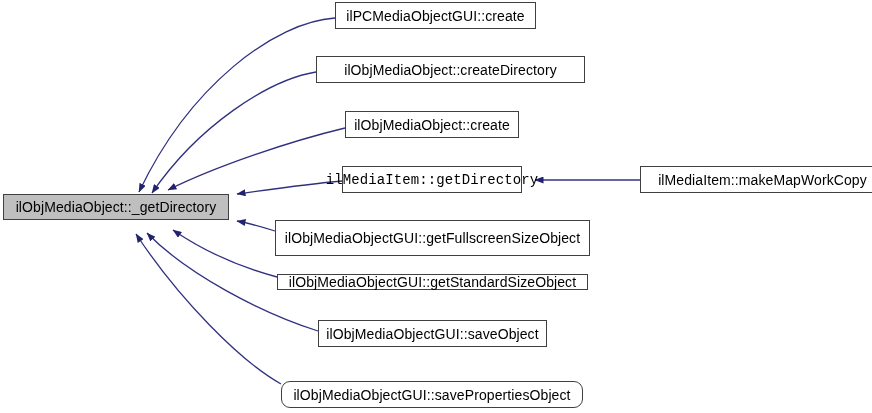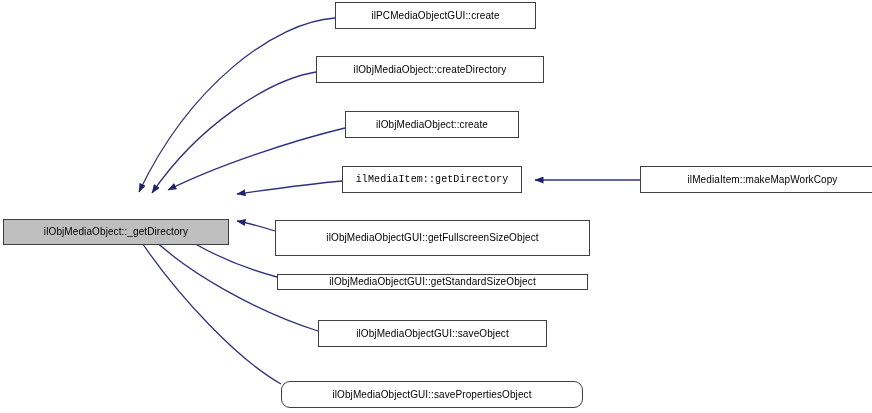--- a/index.html
+++ b/index.html
@@ -26,29 +26,28 @@
   }
   .node {
     position: absolute;
     box-sizing: border-box;
     display: flex;
     align-items: center;
     justify-content: center;
     border: 1px solid #404040;
     background: #ffffff;
     color: #000000;
-    font-size: 10px;
+    font-size: 14px;
     line-height: 1;
     white-space: nowrap;
     letter-spacing: 0.1px;
   }
   .node.focus {
     background: #bfbfbf;
     border: 1px solid #404040;
-    margin-top: 25px;
   }
   .node-label {
     display: block;
     padding: 0 2px;
   }
 </style>
 </head>
 <body>
 
 <div id="graph-root">
@@ -72,21 +71,21 @@
       </g>
   </svg>
 
   <div id="nodes-layer">
       <div class="node focus" style="left: 3px; top: 194px; width: 226px; height: 26px;">
         <span class="node-label">ilObjMediaObject::_getDirectory</span>
       </div>
       <div class="node" style="left: 335px; top: 2px; width: 201px; height: 27px;">
         <span class="node-label">ilPCMediaObjectGUI::create</span>
       </div>
-      <div class="node" style="left: 316px; top: 56px; width: 228px; height: 27px;">
+      <div class="node" style="left: 316px; top: 56px; width: 269px; height: 27px;">
         <span class="node-label">ilObjMediaObject::createDirectory</span>
       </div>
       <div class="node" style="left: 345px; top: 111px; width: 174px; height: 27px;">
         <span class="node-label">ilObjMediaObject::create</span>
       </div>
       <div class="node" style="left: 342px; top: 166px; width: 180px; height: 27px; font-family: Liberation Mono, monospace;">
         <span class="node-label">ilMediaItem::getDirectory</span>
       </div>
       <div class="node" style="left: 275px; top: 220px; width: 315px; height: 36px;">
         <span class="node-label">ilObjMediaObjectGUI::getFullscreenSizeObject</span>

